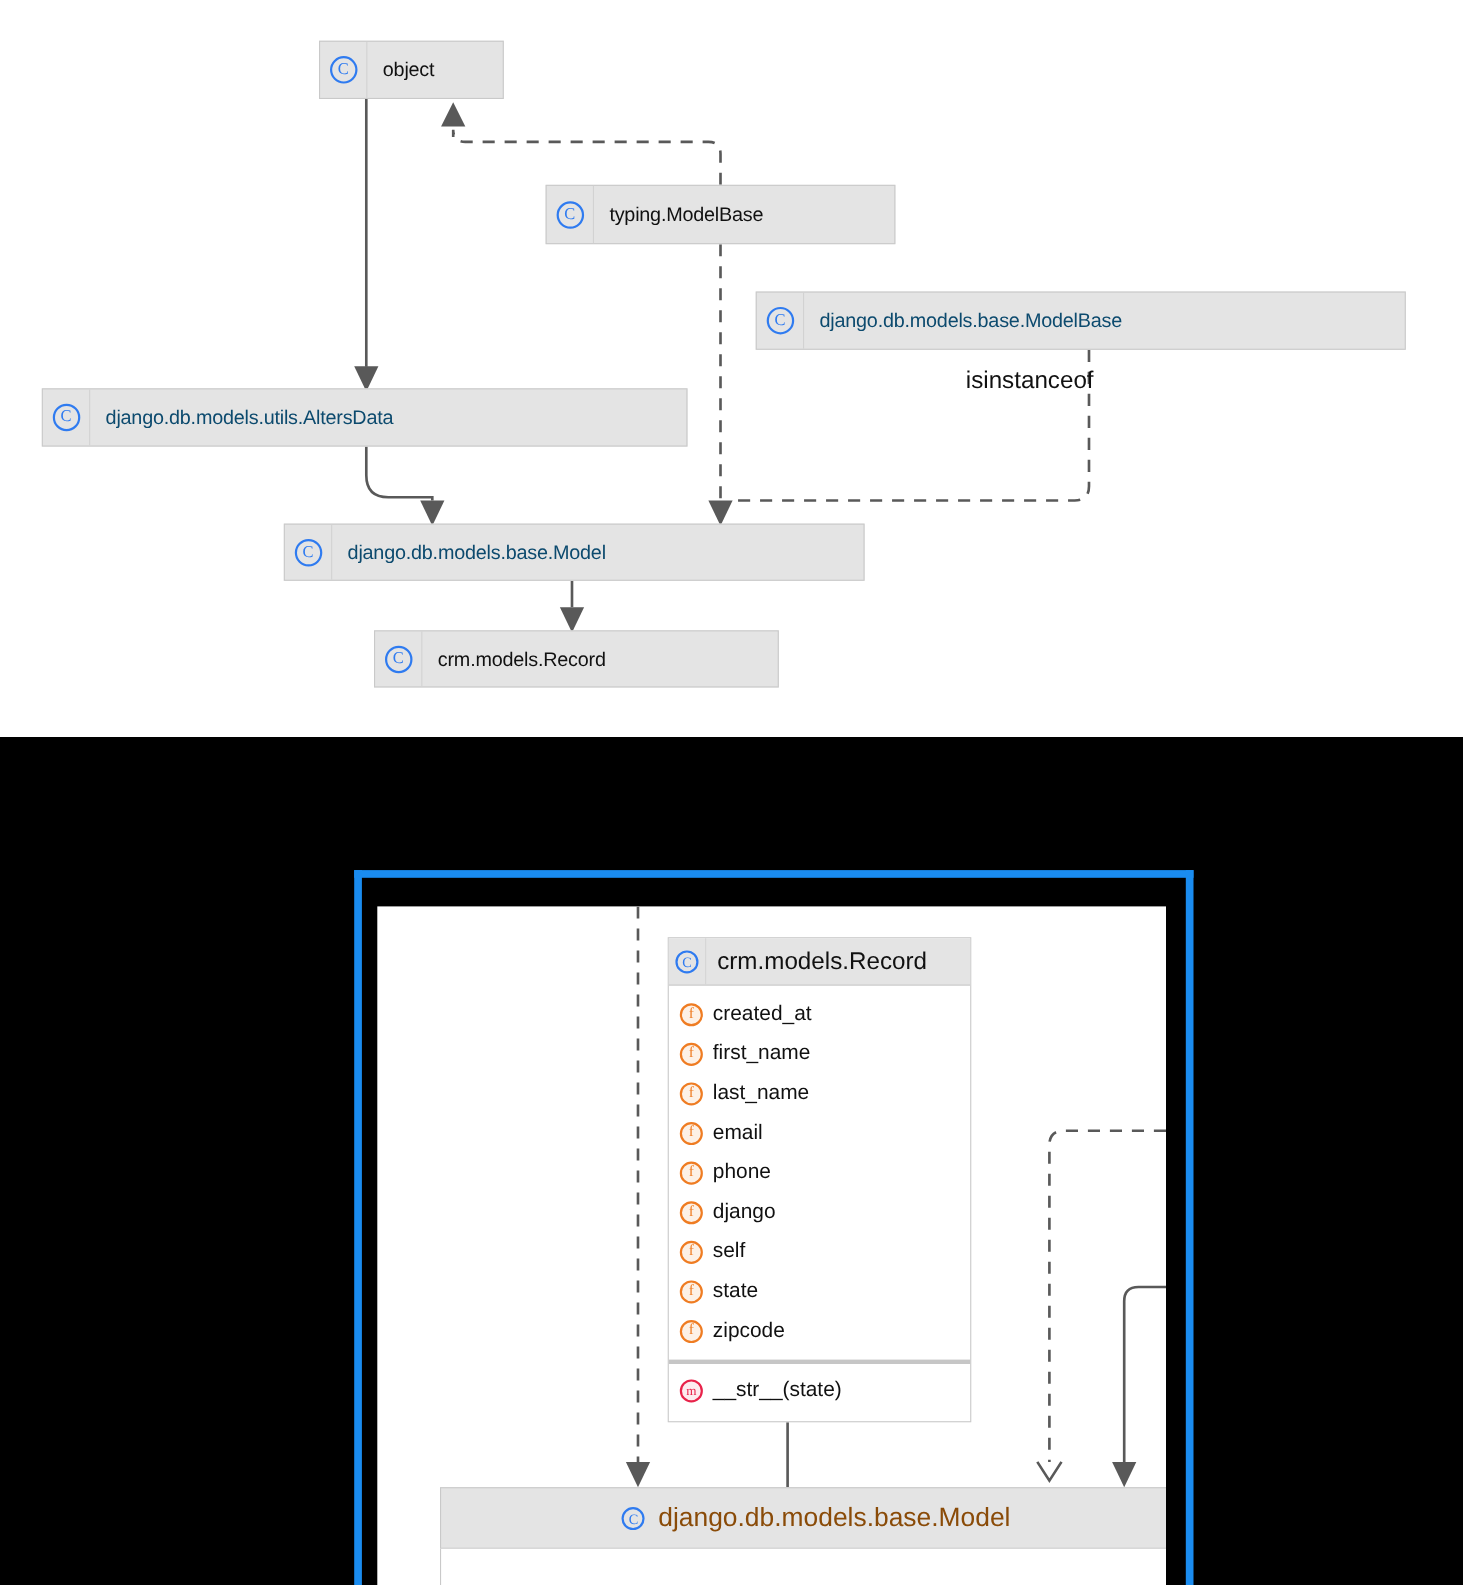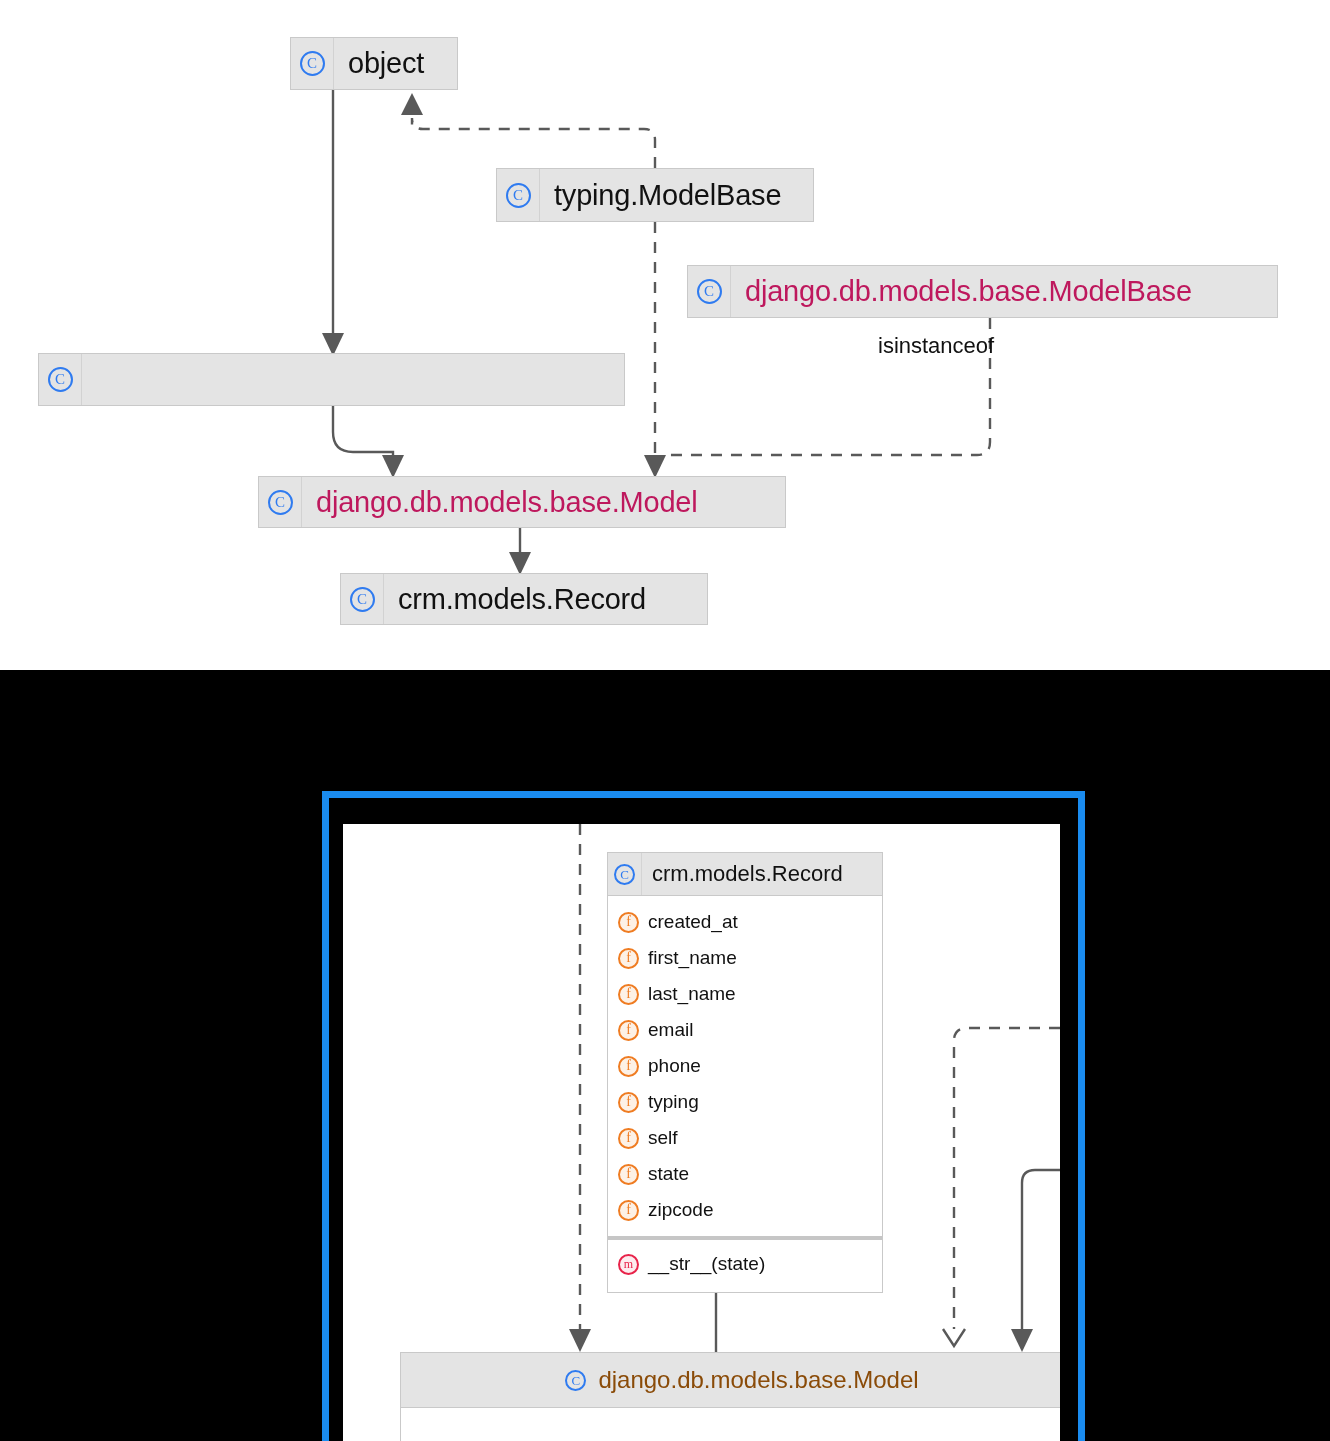--- a/index.html
+++ b/index.html
@@ -27,25 +27,25 @@
     width:43px;
     align-self:stretch;
     display:flex;
     align-items:center;
     justify-content:center;
     border-right:1px solid #d2d2d2;
     box-sizing:border-box;
   }
   .uml-box .title{
     padding:0 16px 0 14px;
-    font-size:29px;
+    font-size:18px;
     color:#111;
     letter-spacing:-0.2px;
   }
-  .uml-box.lib .title{color:#be185d;}
+  .uml-box.lib .title{color:#0c4a6e;}
 
   
   .icon-class{
     width:25px;height:25px;border-radius:50%;
     border:2.2px solid #2f7bf0;
     box-sizing:border-box;
     display:flex;align-items:center;justify-content:center;
     font-size:15px;line-height:1;color:#2f7bf0;
     font-family:"Liberation Serif", serif;
   }
@@ -222,20 +222,21 @@
     </span>
     <span class="title">django.db.models.base.ModelBase</span>
   </div>
 
   <div class="edge-label" style="left:846px;top:333px;">isinstanceof</div>
 
   <div class="uml-box lib" id="box-altersdata" style="left:38px;top:353px;width:587px;height:53px;">
     <span class="gutter">
       <span class="icon-class">C</span>
     </span>
+    <span class="title">django.db.models.utils.AltersData</span>
   </div>
 
   <div class="uml-box lib" id="box-model" style="left:258px;top:476px;width:528px;height:52px;">
     <span class="gutter">
       <span class="icon-class">C</span>
     </span>
     <span class="title">django.db.models.base.Model</span>
   </div>
 
   <div class="uml-box" id="box-record" style="left:340px;top:573px;width:368px;height:52px;">
@@ -299,21 +300,21 @@
       <div class="member">
         <span class="icon-field">f</span>
         <span class="label">email</span>
       </div>
       <div class="member">
         <span class="icon-field">f</span>
         <span class="label">phone</span>
       </div>
       <div class="member">
         <span class="icon-field">f</span>
-        <span class="label">typing</span>
+        <span class="label">django</span>
       </div>
       <div class="member">
         <span class="icon-field">f</span>
         <span class="label">self</span>
       </div>
       <div class="member">
         <span class="icon-field">f</span>
         <span class="label">state</span>
       </div>
       <div class="member">

